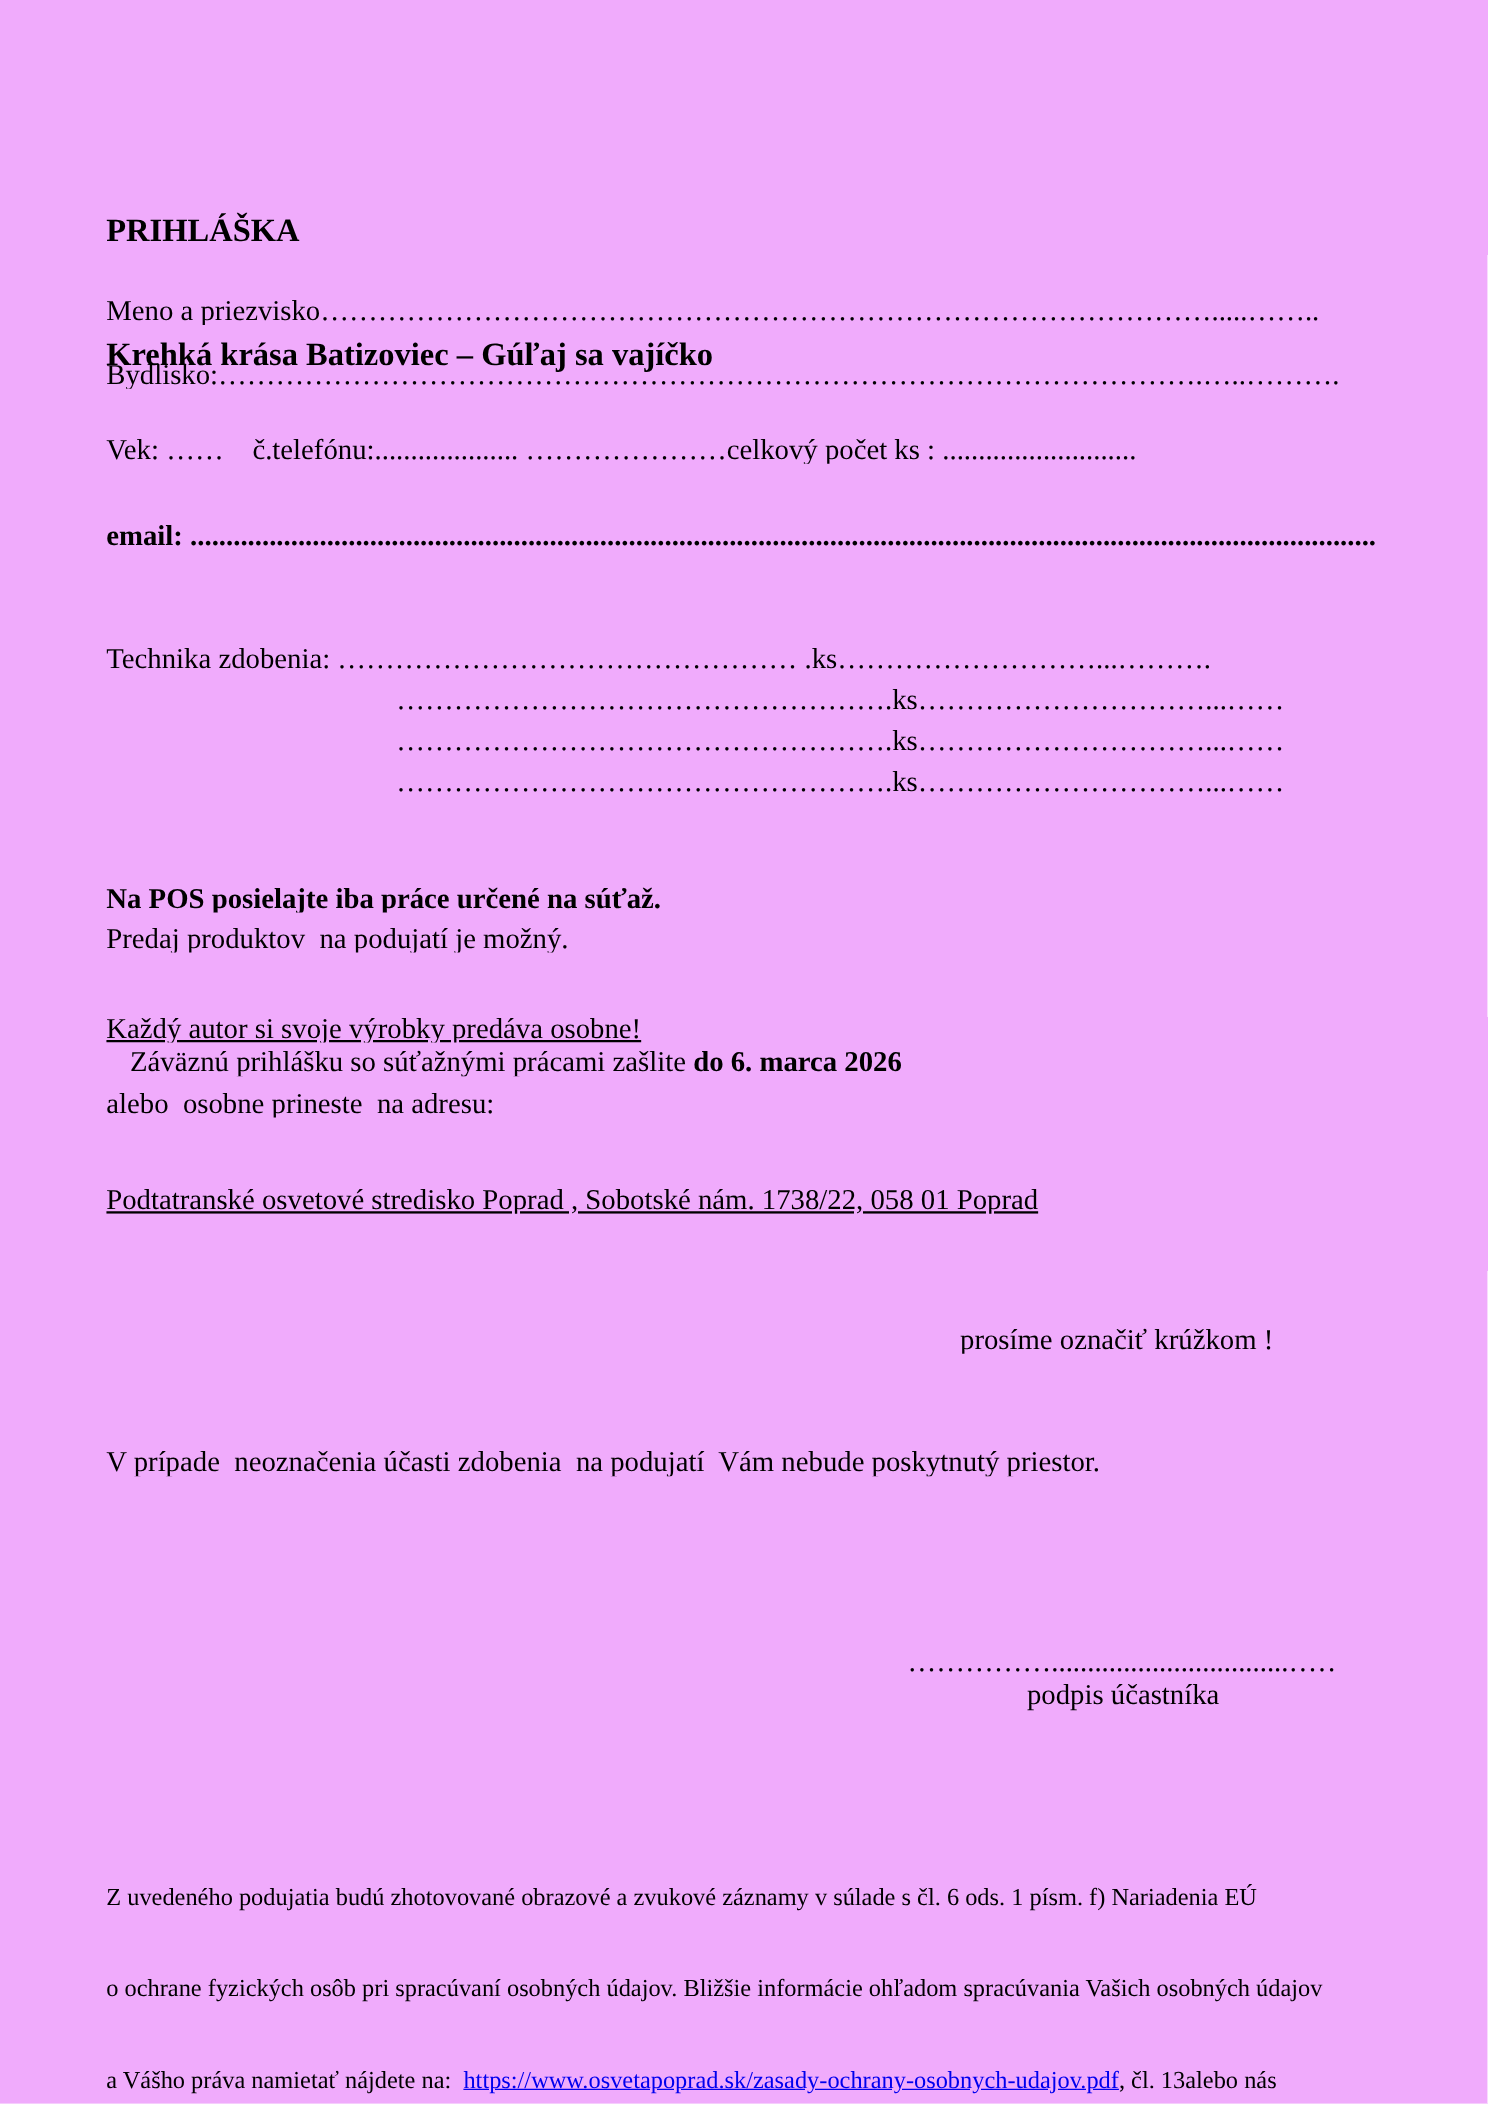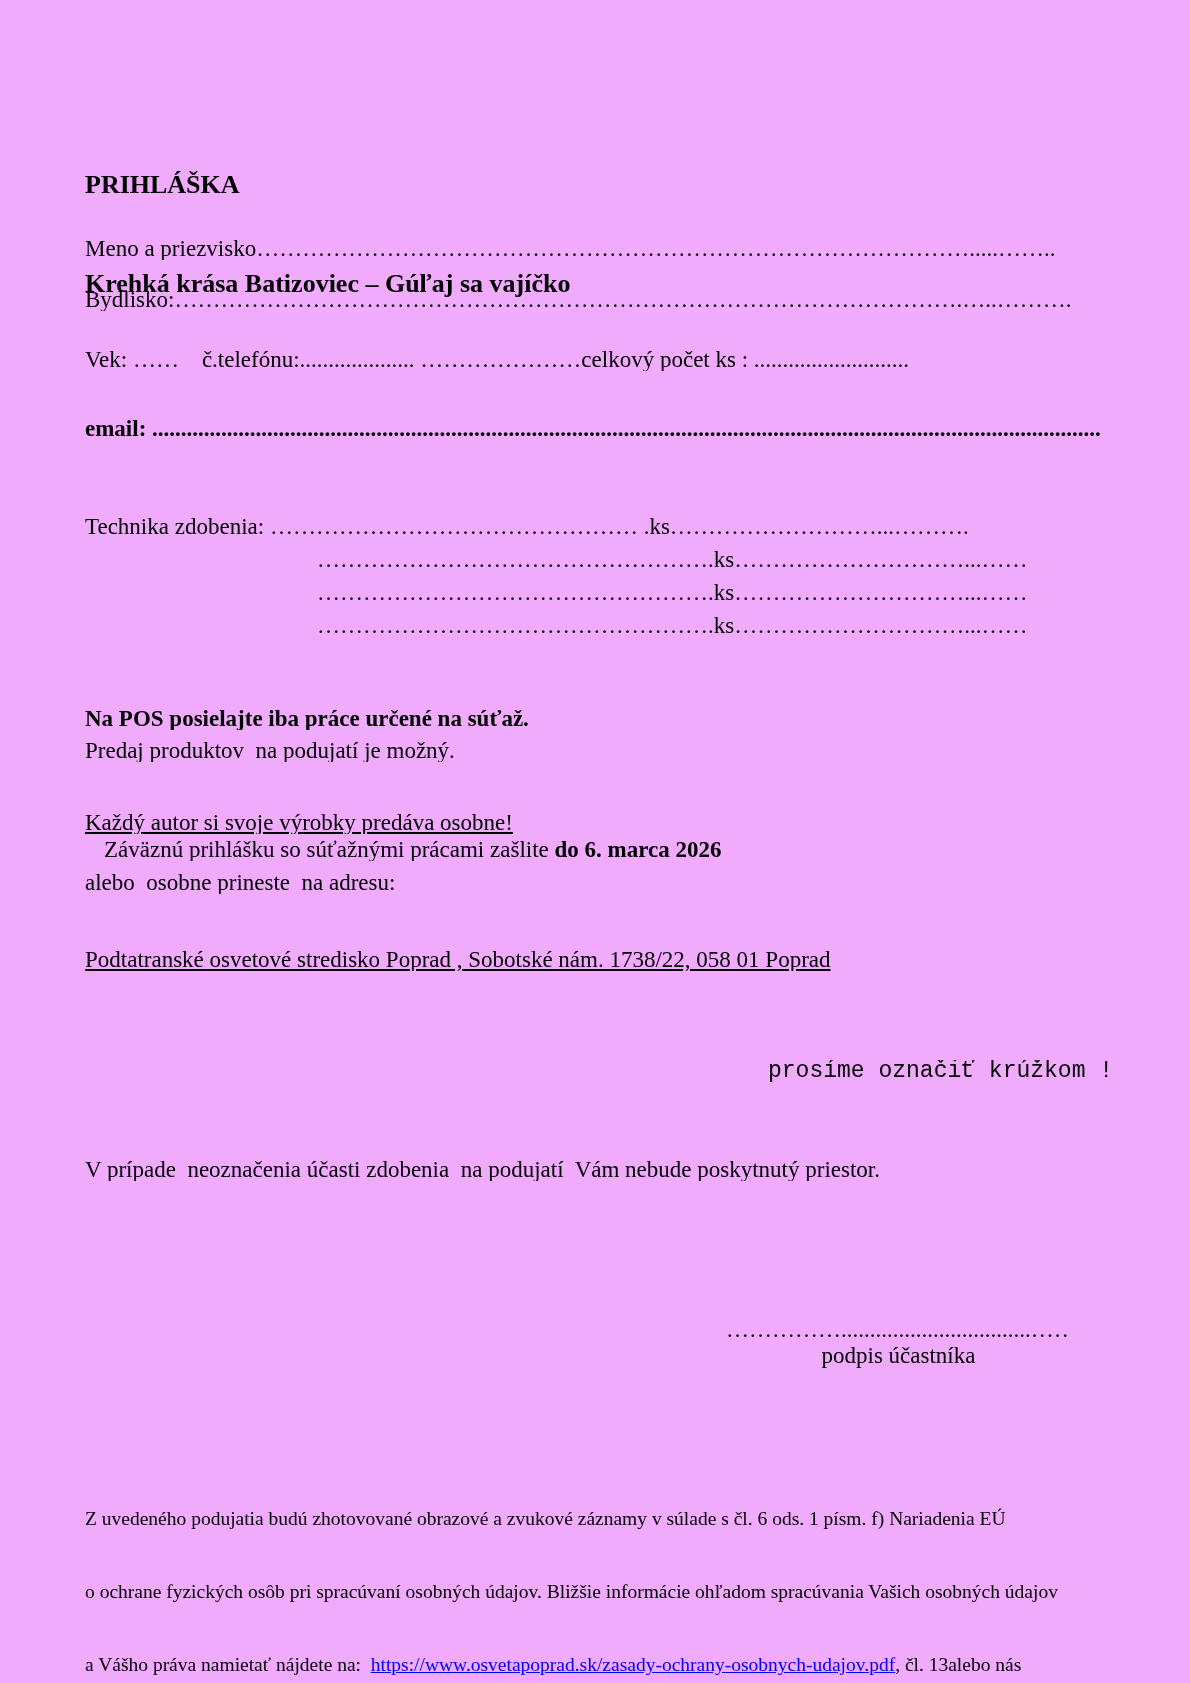--- a/index.html
+++ b/index.html
@@ -48,21 +48,21 @@
   <div class="abs line tech-indent" style="top:614px;">…………………………………………….ks…………………………...……</div>
 
   <div class="abs line bold" style="top:707px;">Na POS posielajte iba práce určené na súťaž.</div>
   <div class="abs line" style="top:739px;">Predaj produktov  na podujatí je možný.</div>
   <div class="abs line" style="top:771px;margin-top:40px;"><span class="ul">Každý autor si svoje výrobky predáva osobne!</span></div>
 
   <div class="abs line" style="top:838px;margin-left:19px;"><span>Záväznú prihlášku so súťažnými prácami zašlite </span><span class="bold">do 6. marca 2026</span></div>
   <div class="abs line" style="top:871px;">alebo  osobne prineste  na adresu:</div>
   <div class="abs line" style="top:948px;"><span class="ul">Podtatranské osvetové stredisko Poprad , Sobotské nám. 1738/22, 058 01 Poprad</span></div>
 
-  <div class="abs line hint-pos" style="top:1060px;font-family:Liberation Mono, monospace;">prosíme označiť krúžkom !</div>
+  <div class="abs line hint-pos" style="top:1060px;">prosíme označiť krúžkom !</div>
 
   <div class="abs line" style="top:1158px;">V prípade  neoznačenia účasti zdobenia  na podujatí  Vám nebude poskytnutý priestor.</div>
 
   <div class="abs sig sig-dots" style="top:1318px;">…………….................................………..</div>
   <div class="abs sig sig-label" style="top:1344px;">podpis účastníka</div>
 
   <div class="abs footer-block" style="top:1458px;">
     <div>Z uvedeného podujatia budú zhotovované obrazové a zvukové záznamy v súlade s čl. 6 ods. 1 písm. f) Nariadenia EÚ</div>
     <div>o ochrane fyzických osôb pri spracúvaní osobných údajov. Bližšie informácie ohľadom spracúvania Vašich osobných údajov</div>
     <div><span>a Vášho práva namietať nájdete na:  </span><a class="link" href="#">https://www.osvetapoprad.sk/zasady-ochrany-osobnych-udajov.pdf</a><span>, čl. 13alebo nás</span></div>

